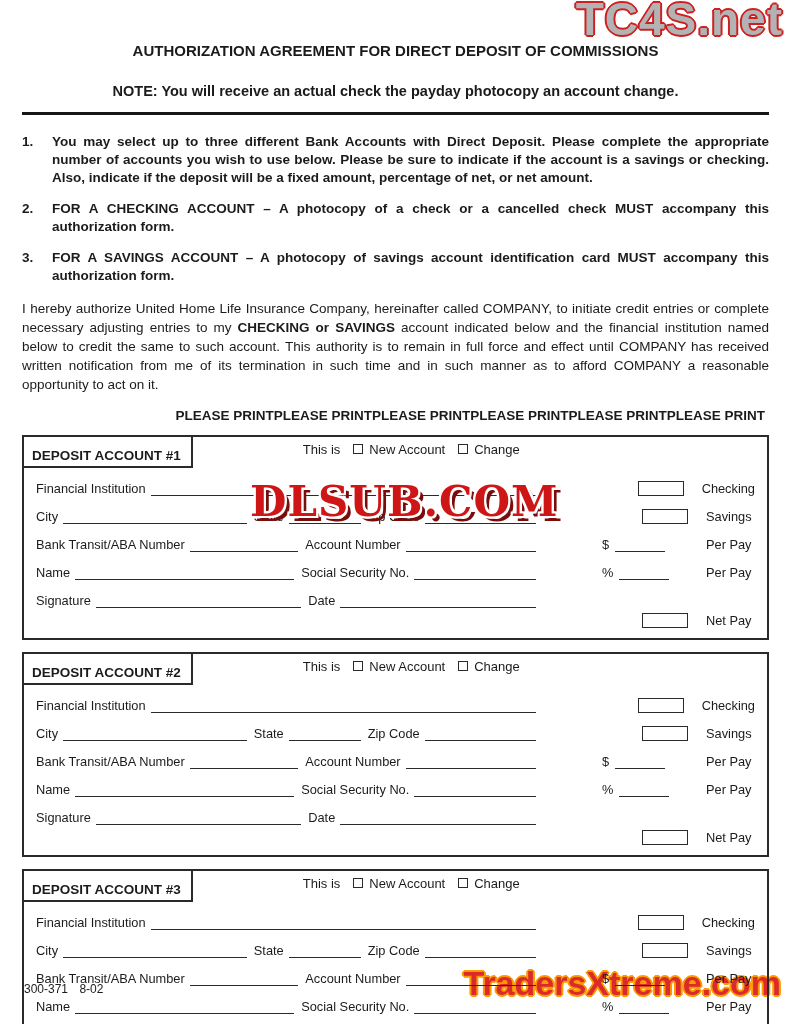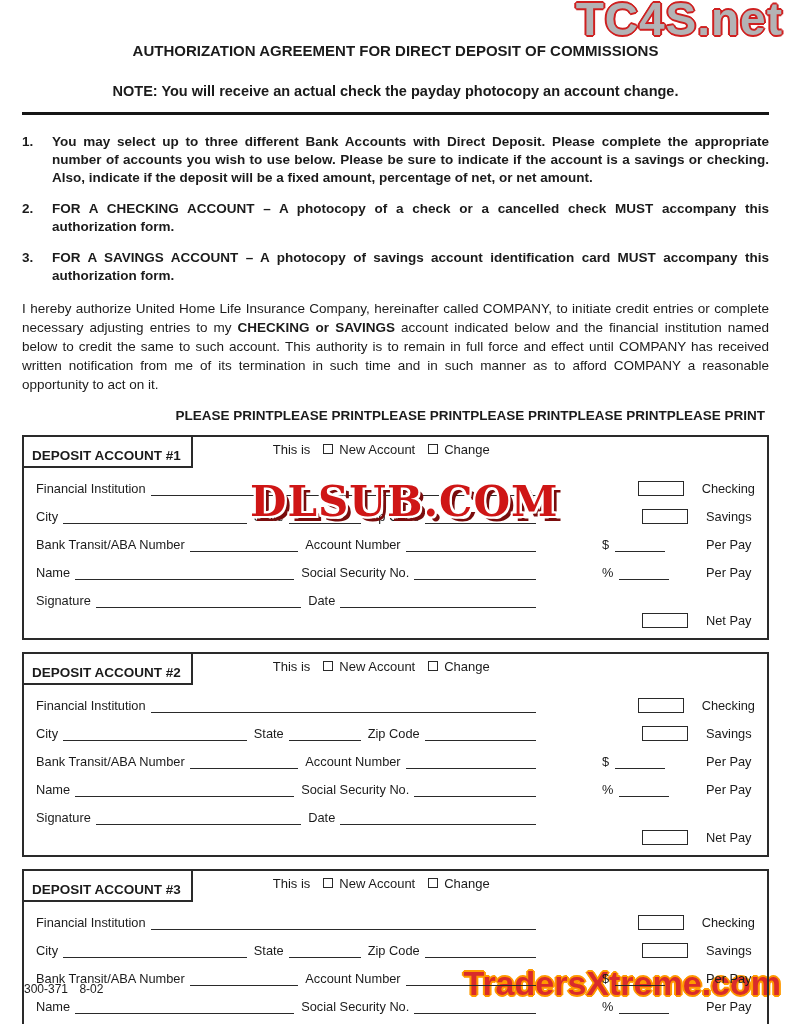--- a/index.html
+++ b/index.html
@@ -52,21 +52,21 @@
   
   .account-box {
     margin:12px 22px 0; border:2px solid #2a2a2a; position:relative;
     padding:0 12px 10px;
   }
   .acct-header { display:flex; align-items:flex-start; margin-left:-12px; margin-right:-12px; }
   .acct-title-box {
     border-right:2px solid #2a2a2a; border-bottom:2px solid #2a2a2a;
     padding:11px 10px 3px 8px; font-weight:bold; font-size:13.5px; white-space:nowrap;
   }
-  .this-is-group { display:flex; align-items:center; margin-left:80px; padding-top:5px; font-size:13px; }
+  .this-is-group { display:flex; align-items:center; margin-left:110px; padding-top:5px; font-size:13px; }
   .checkbox {
     width:10px; height:10px; border:1px solid #2a2a2a; display:inline-block;
     margin:0 6px 0 13px; background:#fff;
   }
   .frow { display:flex; align-items:flex-end; margin-top:13px; font-size:12.8px; }
   .frow .left  { display:flex; flex:0 0 500px; align-items:flex-end; }
   .frow .right { display:flex; margin-left:auto; width:163px; align-items:flex-end; }
   .flabel { white-space:nowrap; padding-right:5px; }
   .flabel.gap { margin-left:7px; }
   .fill { border-bottom:1px solid #2a2a2a; height:13px; display:inline-block; }

